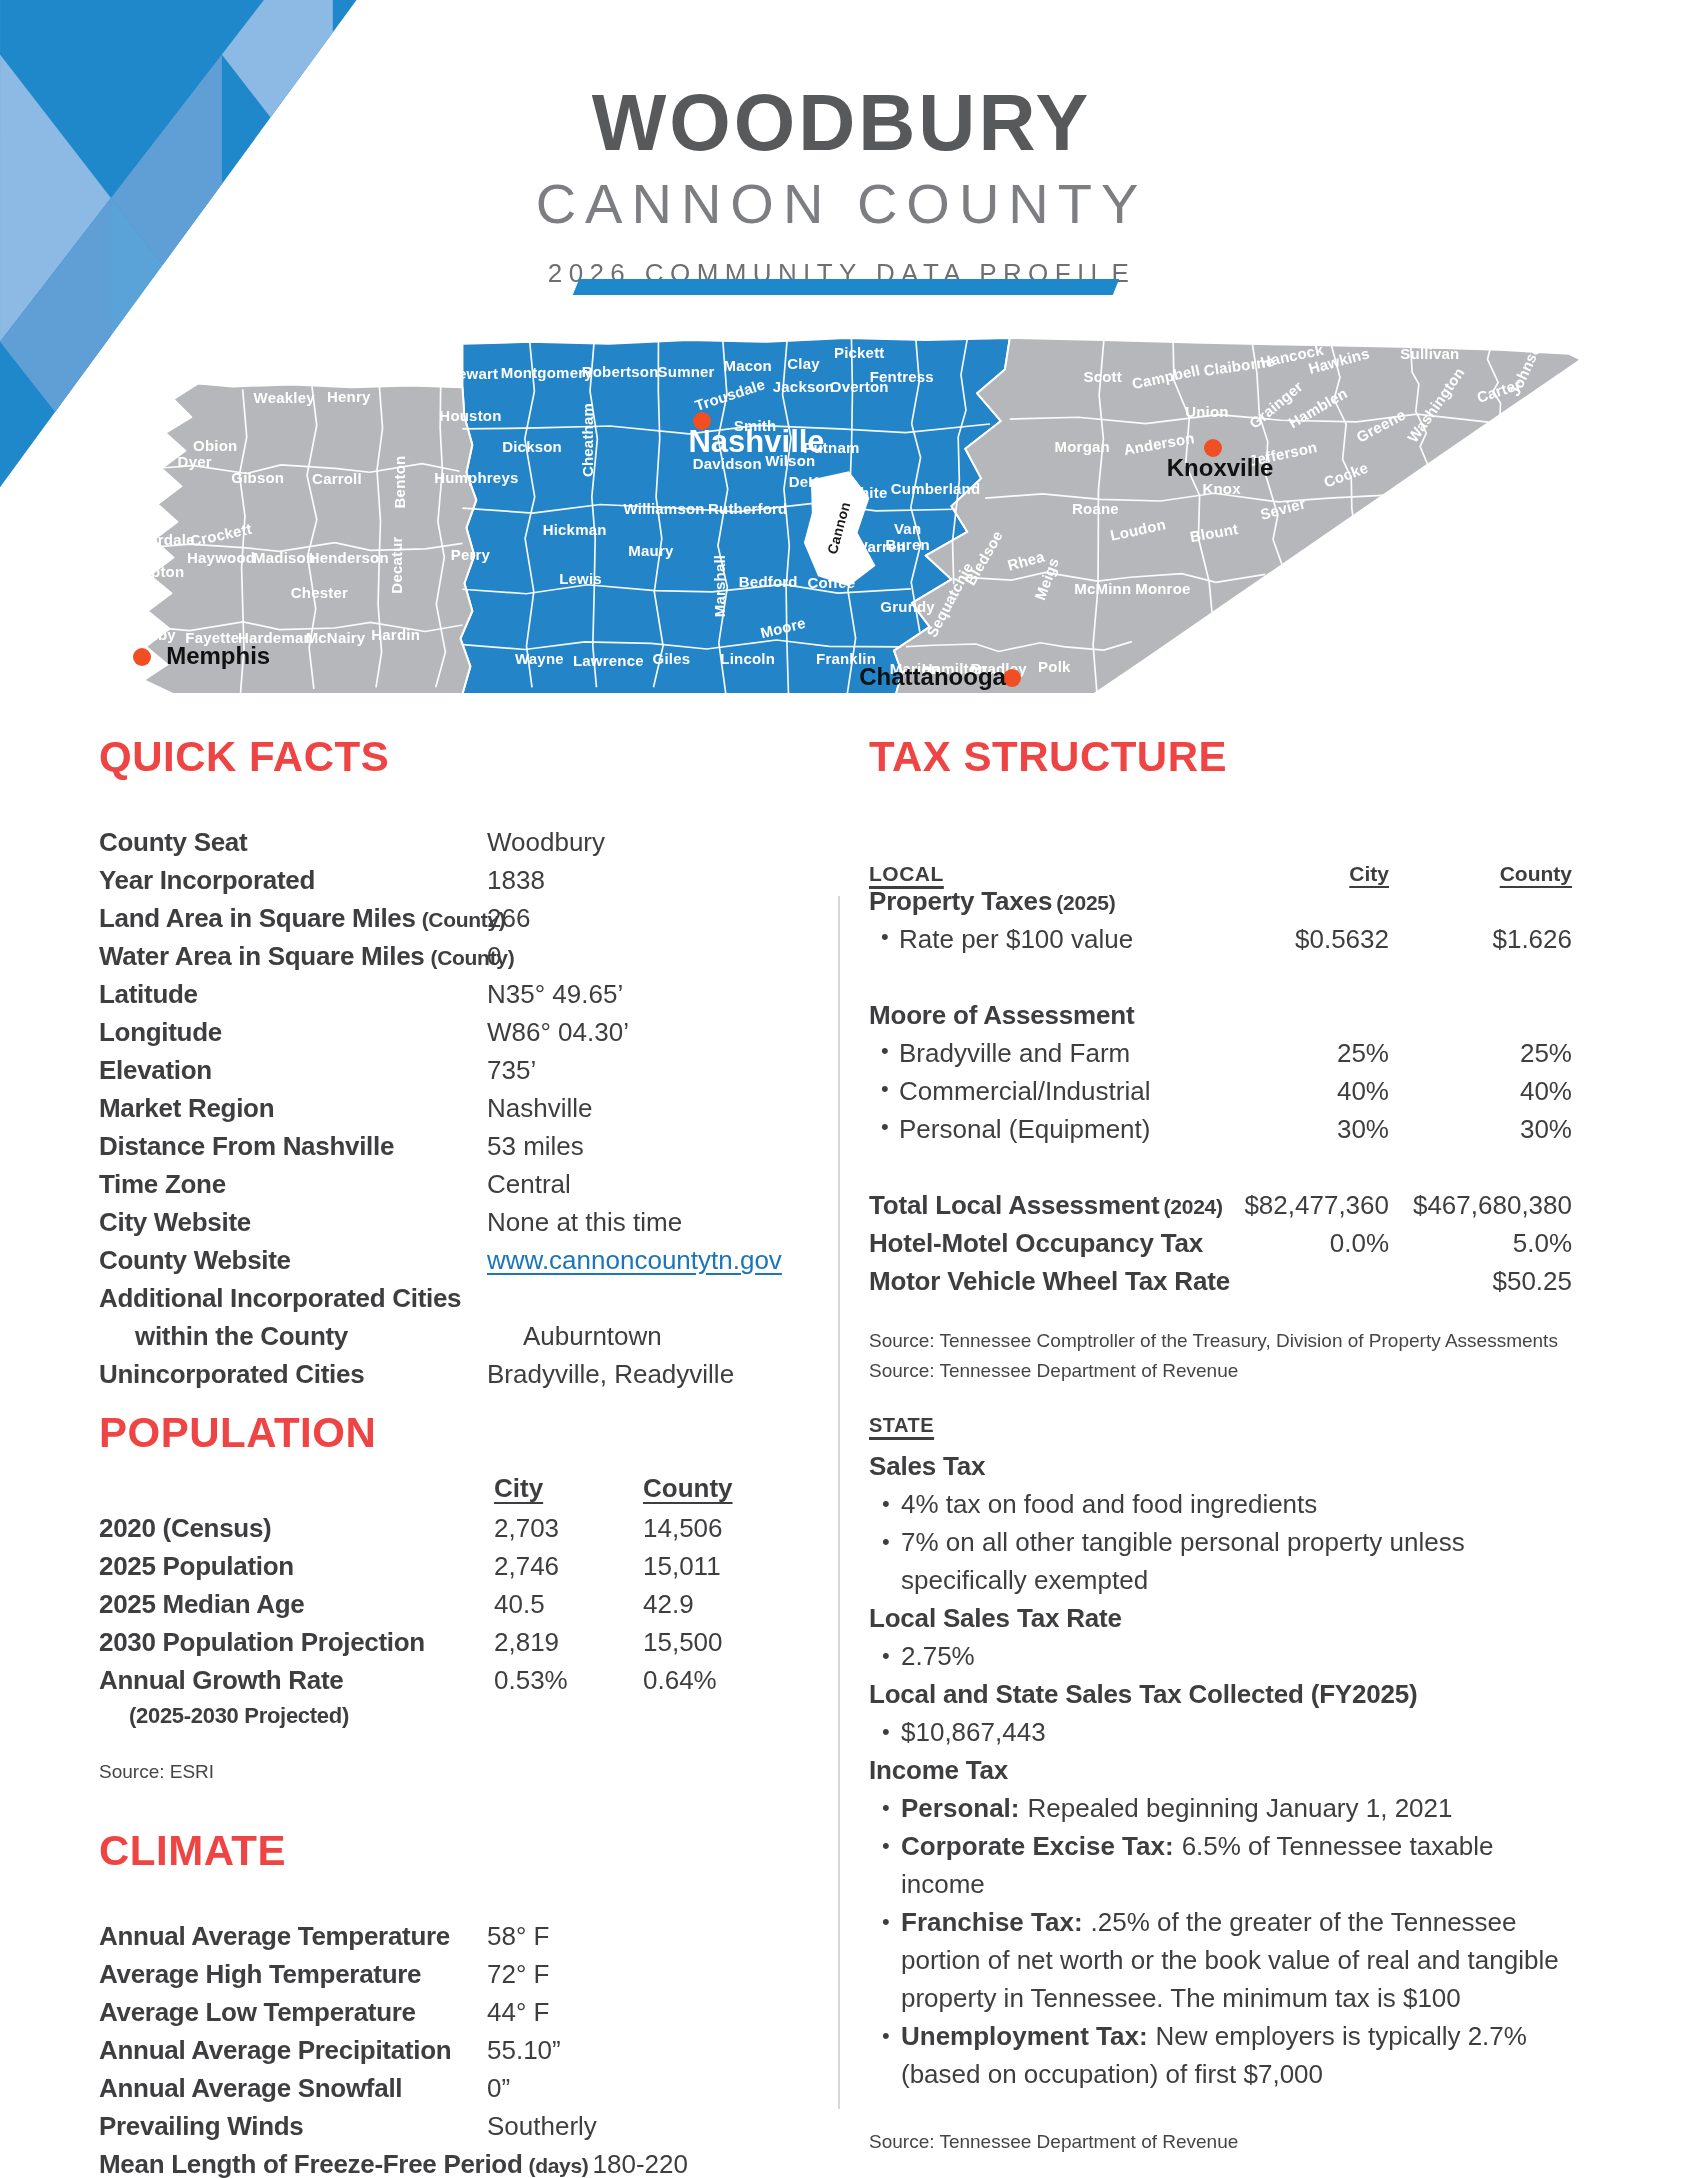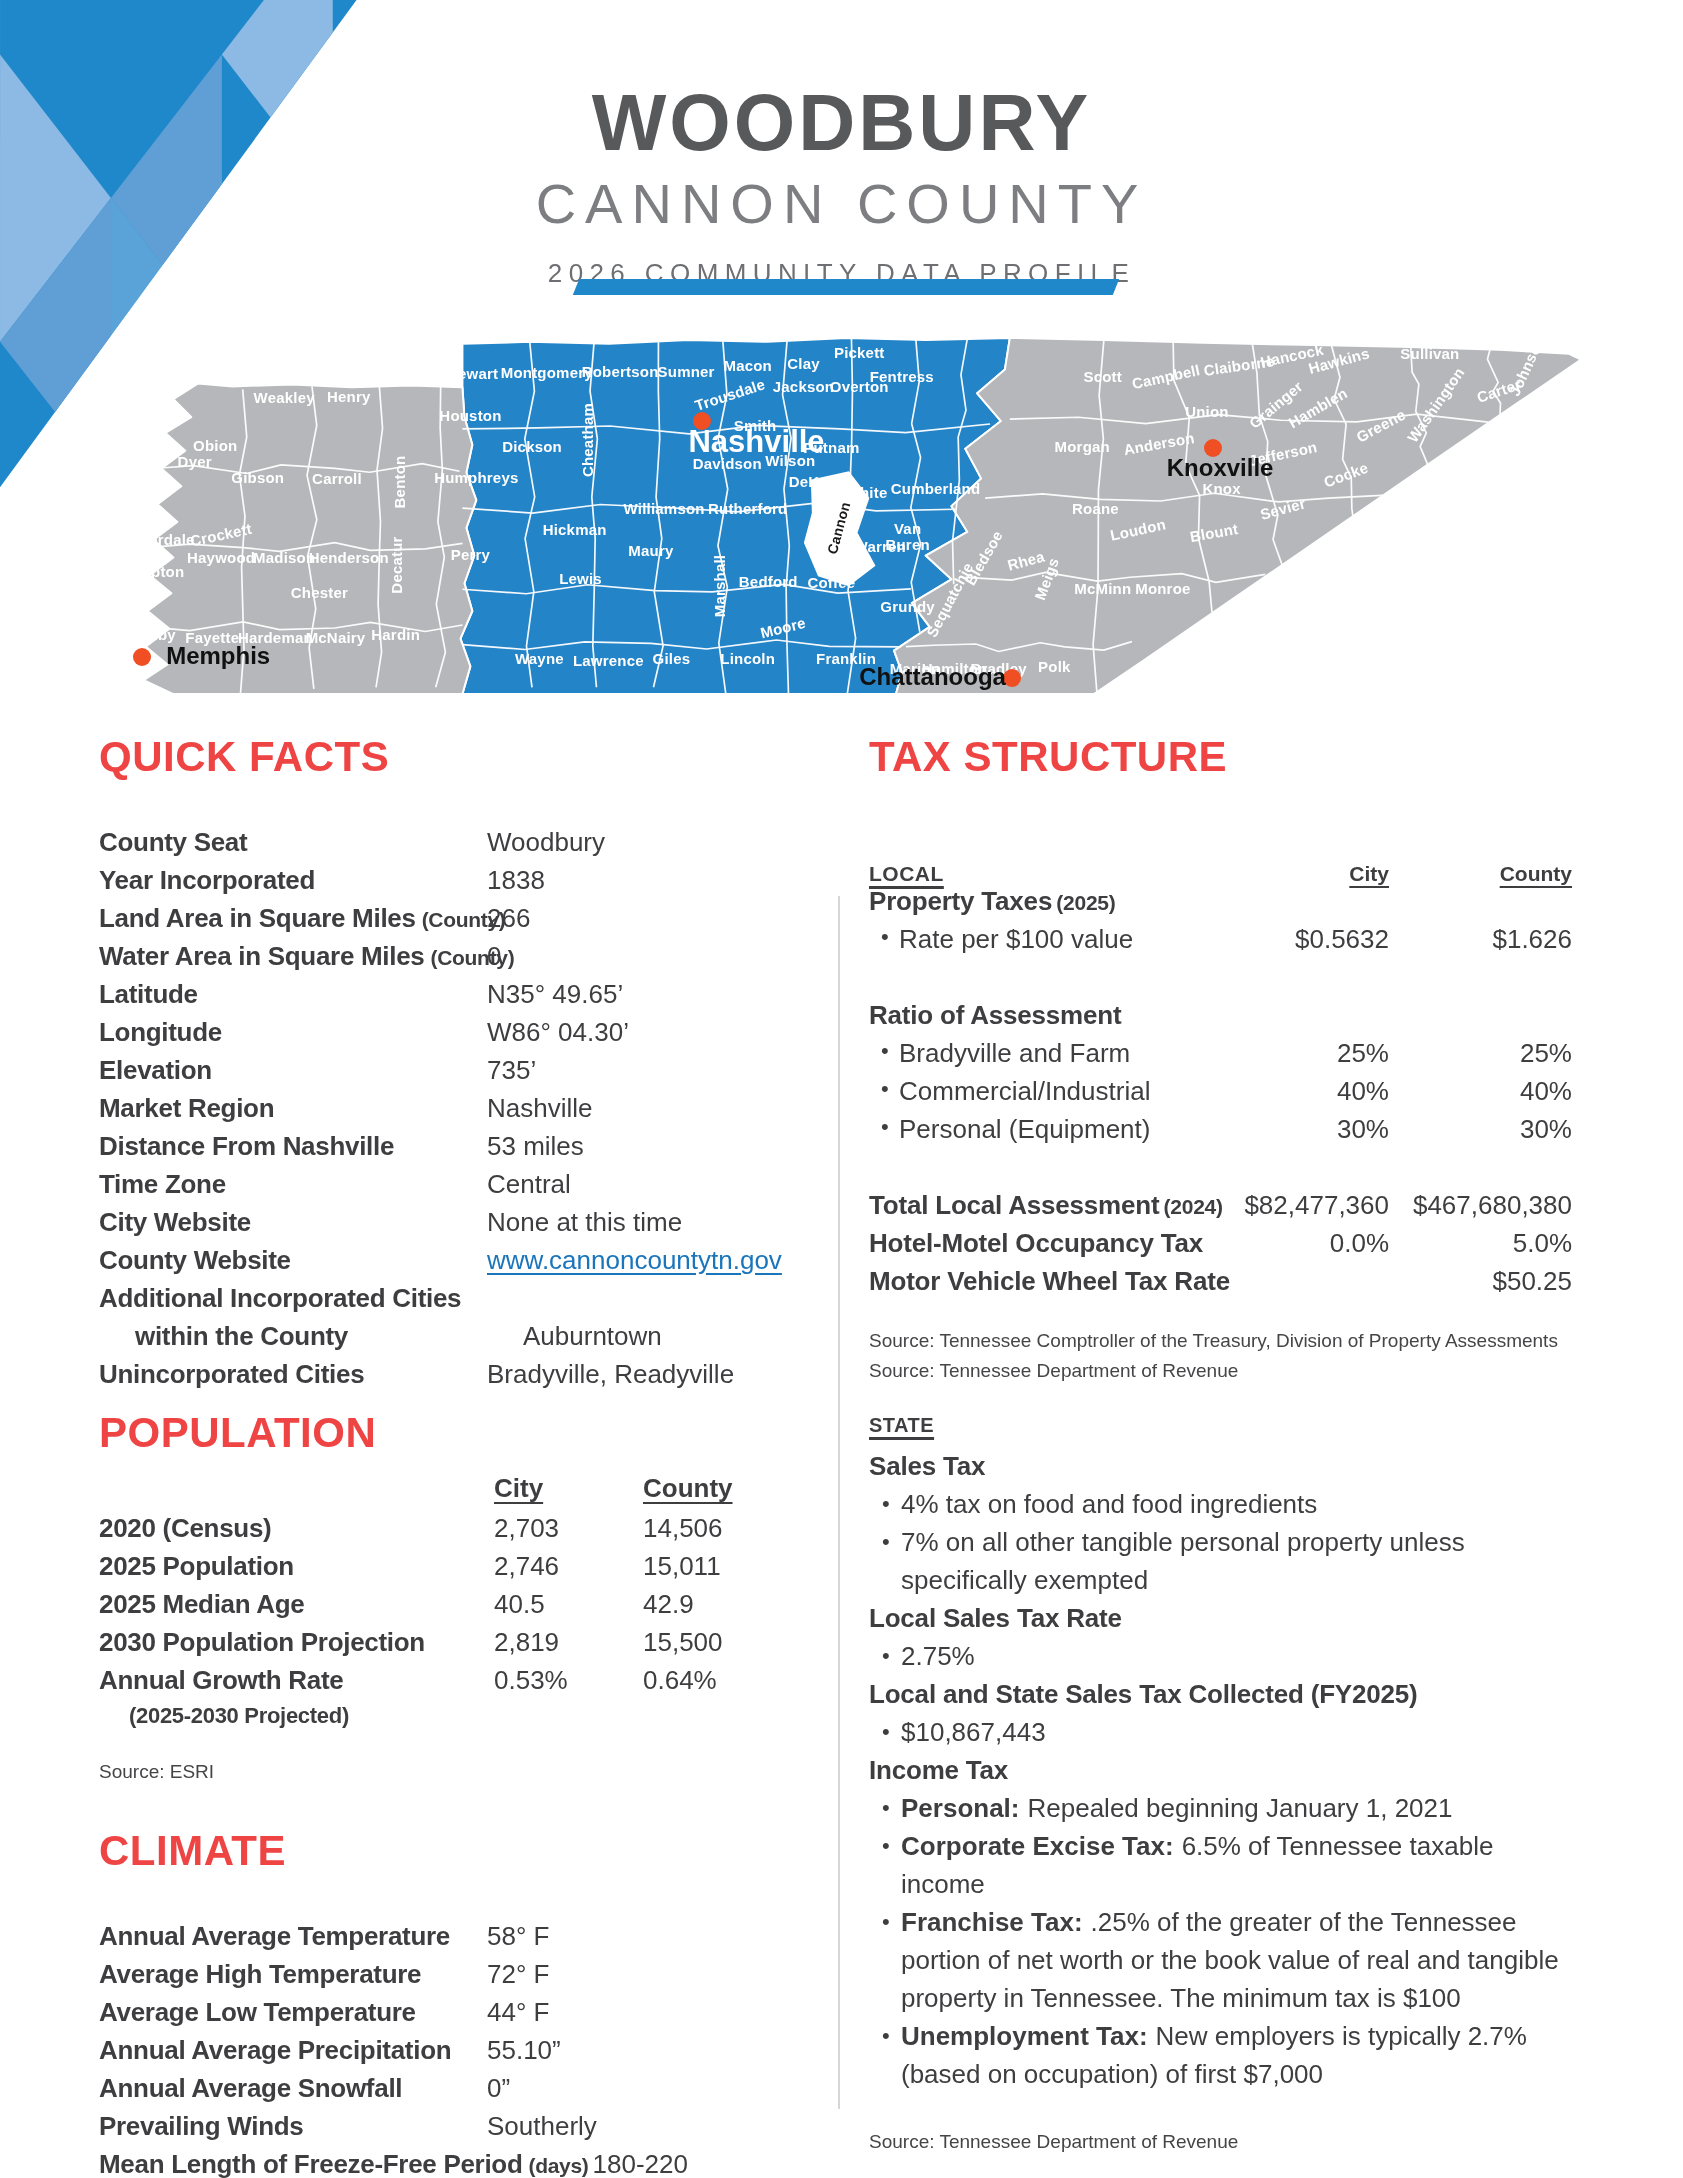--- a/index.html
+++ b/index.html
@@ -543,21 +543,21 @@
           <span class="tcity">$0.5632</span>
           <span class="tcounty">$1.626</span>
         </div>
 
         <div class="trow spacer">
           <span class="tlbl"></span>
 
         </div>
 
         <div class="trow bold">
-          <span class="tlbl"><span>Ratio of Assessment</span></span>
+          <span class="tlbl"><span>Moore of Assessment</span></span>
 
         </div>
 
         <div class="trow bullet">
           <span class="tlbl"><span>Bradyville and Farm</span></span>
           <span class="tcity">25%</span>
           <span class="tcounty">25%</span>
         </div>
 
         <div class="trow bullet">

